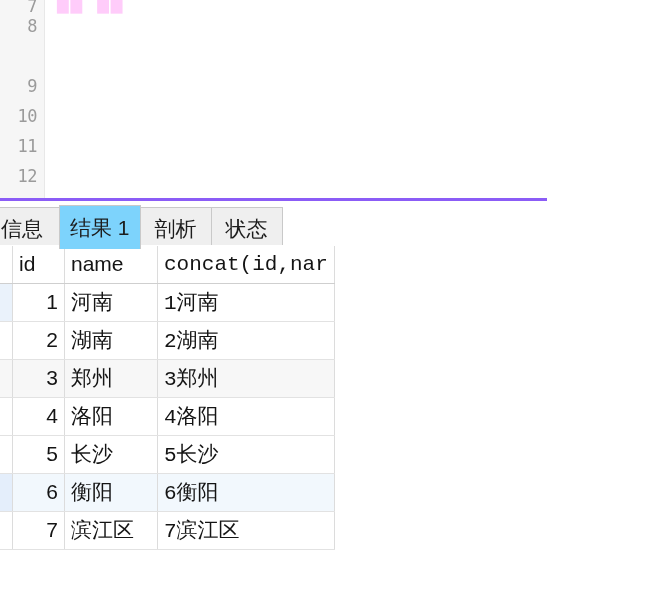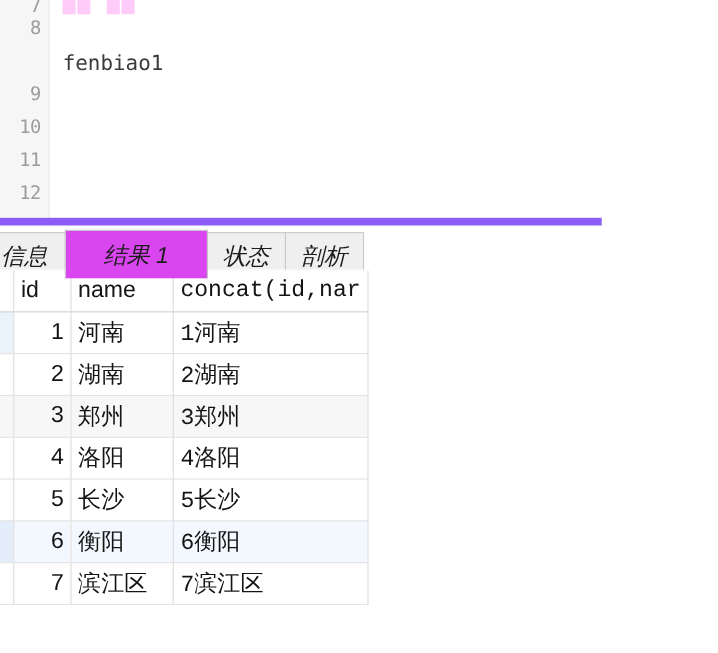--- a/index.html
+++ b/index.html
@@ -72,23 +72,22 @@
     letter-spacing: 2px;
   }
 
   
   #tab-bar {
     position: absolute;
     left: 0; top: 198px;
     width: 547px;
     height: 48px;
     background: #ffffff;
-    border-top: 7px solid #8b5cf6;
-    box-sizing: border-box;
-    font-style: italic;
+    border-top: 3px solid #8b5cf6;
+    box-sizing: border-box;
   }
   #tab-strip {
     position: absolute;
     left: 0; top: 6px;
     height: 42px;
     display: flex;
     align-items: stretch;
   }
   .tab {
     display: flex;
@@ -99,27 +98,27 @@
     border: 1px solid #c9c9c9;
     border-bottom: none;
     margin-right: -1px;
     font-size: 21px;
     color: #1c1c1c;
     padding: 0 14px;
     height: 42px;
     position: relative;
   }
   .tab.active {
-    background: #d946ef;
+    background: #7dd3fc;
     border-color: #c9c9c9;
     z-index: 3;
     height: 44px;
     margin-top: -2px;
     align-items: center;
-    padding: 0 34px;
+    padding: 0 10px;
   }
   .tab.first-clipped {
     margin-left: -16px;
     padding-left: 16px;
     padding-right: 16px;
   }
   #tab-underline {
     position: absolute;
     left: 0; bottom: 0;
     width: 653px;
@@ -194,37 +193,36 @@
       <div class="gutter-num" style="top: 76px;">9</div>
       <div class="gutter-num" style="top: 106px;">10</div>
       <div class="gutter-num" style="top: 136px;">11</div>
       <div class="gutter-num" style="top: 166px;">12</div>
     </div>
 
   <div id="code-area">
     <div id="line7-frag">██ ██</div>
 
 
-    <div class="code-line tok-id" style="top:43px;">fenbiao1</div>
   </div>
 </div>
 
 <div id="tab-bar">
   <div id="tab-strip">
       <div class="tab first-clipped">
         <span>信息</span>
       </div>
       <div class="tab active">
         <span>结果 1</span>
       </div>
       <div class="tab">
+        <span>剖析</span>
+      </div>
+      <div class="tab">
         <span>状态</span>
-      </div>
-      <div class="tab">
-        <span>剖析</span>
       </div>
     </div>
   <div id="tab-underline"></div>
 </div>
 
 <div id="result-pane">
   <table class="grid">
     <thead>
       <tr>
         <th class="col-rownum"></th>

